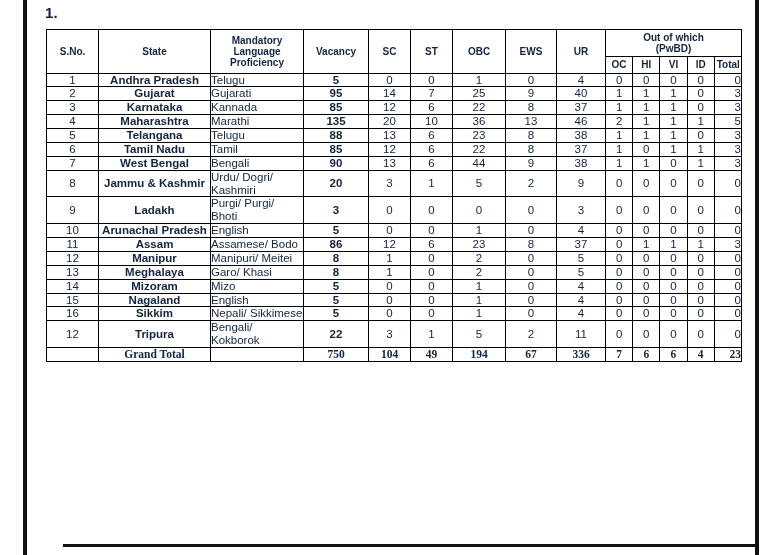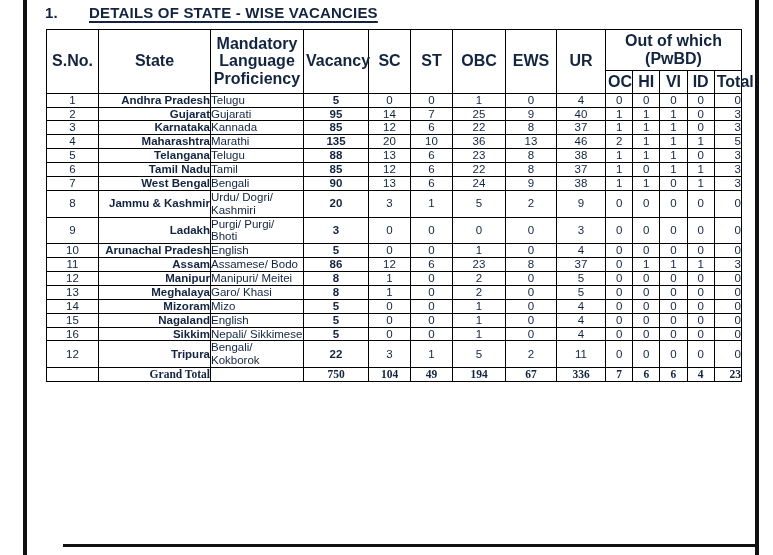--- a/index.html
+++ b/index.html
@@ -82,21 +82,21 @@
   table.vac td {
     border: 1px solid #000000;
     padding: 0;
     line-height: 1.12;
     vertical-align: middle;
   }
 
   
   table.vac thead th {
     font-weight: bold;
-    font-size: 16px;
+    font-size: 10px;
     text-align: center;
     padding: 2px 2px;
   }
   th.h-sno { width: 47px; }
   th.h-state { width: 107px; text-align: left; padding-left: 6px; }
   th.h-lang { width: 88px; }
   th.h-vac { width: 60px; }
   th.h-sc { width: 37px; }
   th.h-st { width: 37px; }
   th.h-obc { width: 48px; }
@@ -109,21 +109,21 @@
   th.h-total { width: 69px; border-radius: 9px; }
   th.h-pwbd { }
 
   
   td.c-sno {
     text-align: center;
     font-weight: normal;
     padding: 3px 2px;
   }
   td.c-state {
-    text-align: right;
+    text-align: center;
     font-weight: bold;
     padding: 3px 0 3px 6px;
   }
   td.c-lang {
     text-align: left;
     font-weight: normal;
     padding: 3px 2px;
   }
   td.c-vac {
     text-align: center;
@@ -167,21 +167,20 @@
 </head>
 <body>
 
 <div class="page-edge-left"></div>
 <div class="page-edge-right"></div>
 
 <div class="doc">
 
   <div class="heading-row">
     <span class="heading-num">1.</span>
-    <span class="heading-title">DETAILS OF STATE - WISE VACANCIES</span>
   </div>
 
   <div class="table-wrap">
     <table class="vac">
       <thead>
         <tr>
           <th class="h-sno" rowspan="2">S.No.</th>
           <th class="h-state" rowspan="2">State</th>
           <th class="h-lang" rowspan="2">
             <div>Mandatory</div>
@@ -304,21 +303,21 @@
             <td class="c-num">1</td>
             <td class="c-total">3</td>
           </tr>
           <tr>
             <td class="c-sno">7</td>
             <td class="c-state">West Bengal</td>
             <td class="c-lang">Bengali</td>
             <td class="c-vac">90</td>
             <td class="c-num">13</td>
             <td class="c-num">6</td>
-            <td class="c-num">24</td>
+            <td class="c-num">44</td>
             <td class="c-num">9</td>
             <td class="c-num">38</td>
             <td class="c-num">1</td>
             <td class="c-num">1</td>
             <td class="c-num">0</td>
             <td class="c-num">1</td>
             <td class="c-total">3</td>
           </tr>
           <tr>
             <td class="c-sno">8</td>

